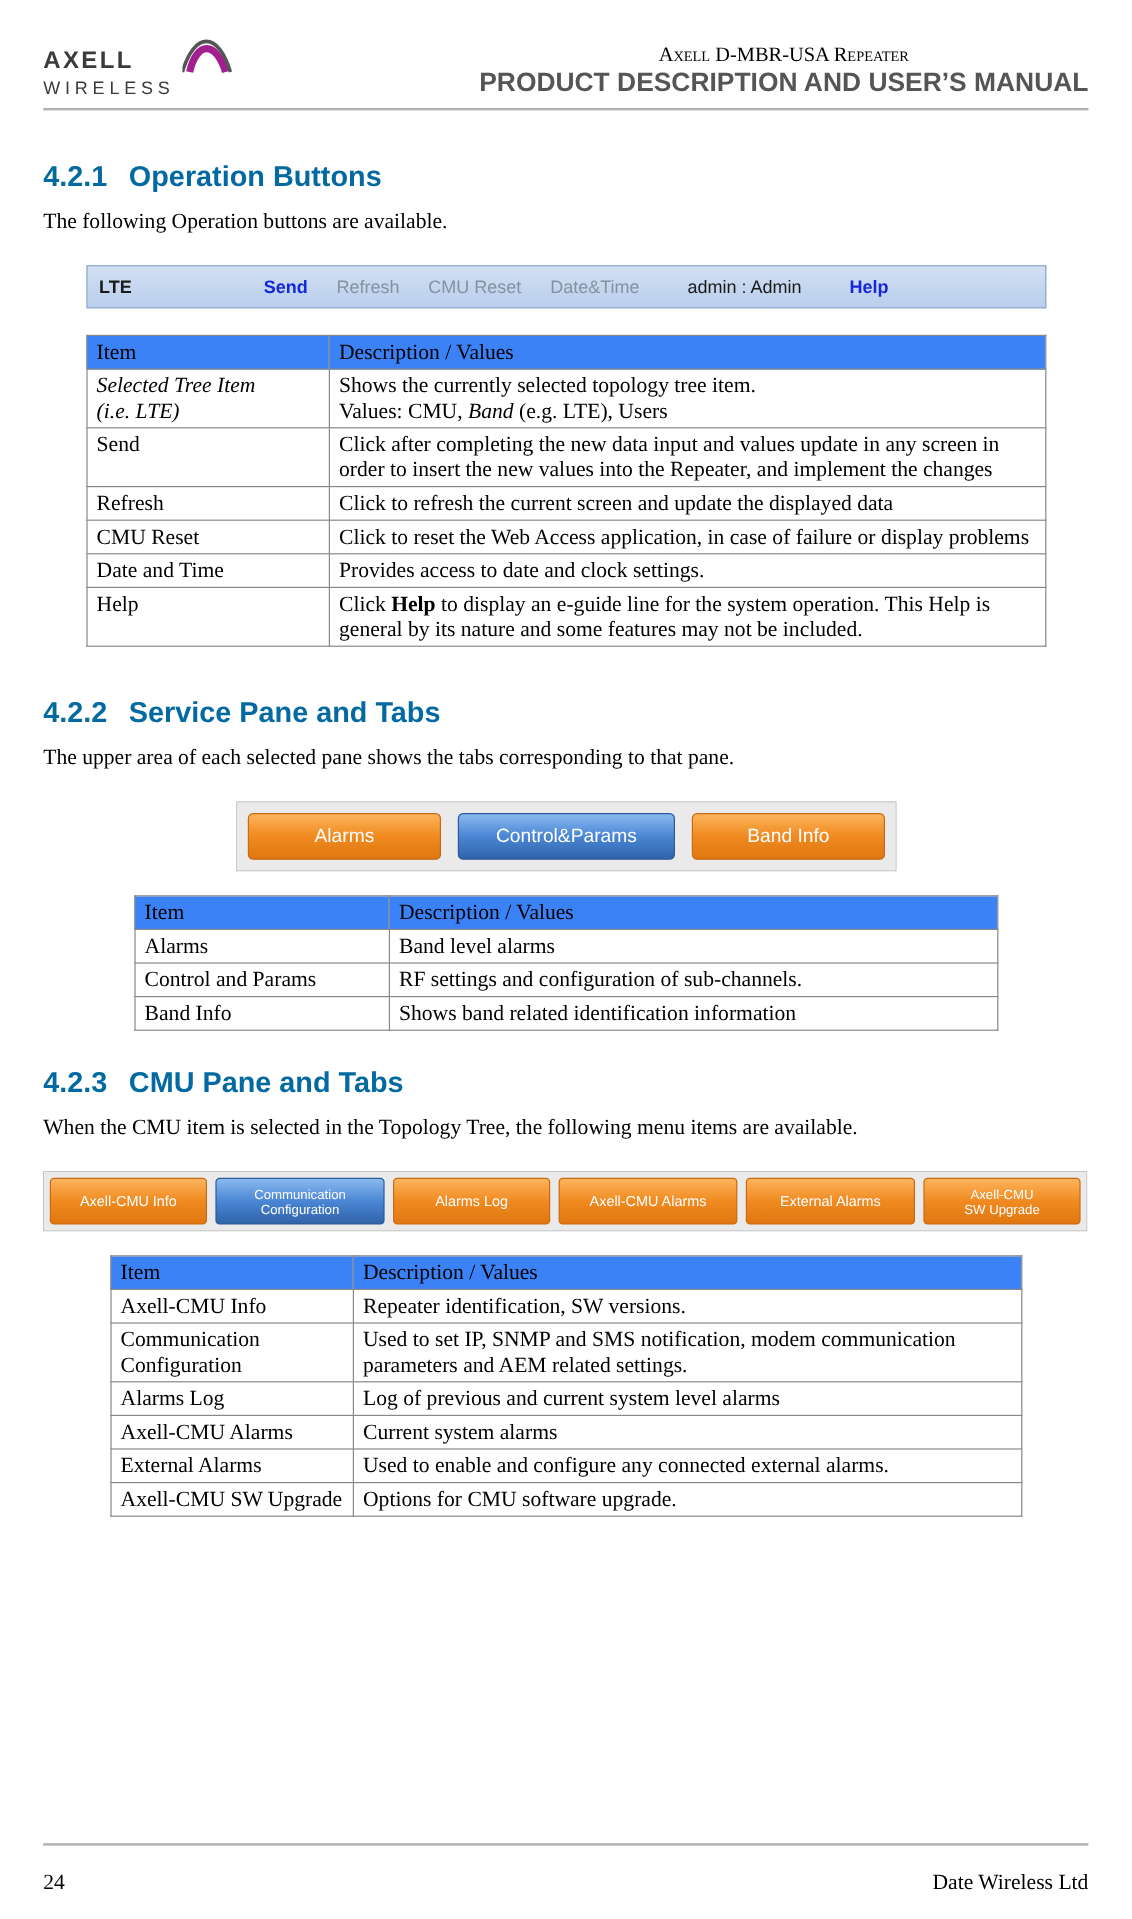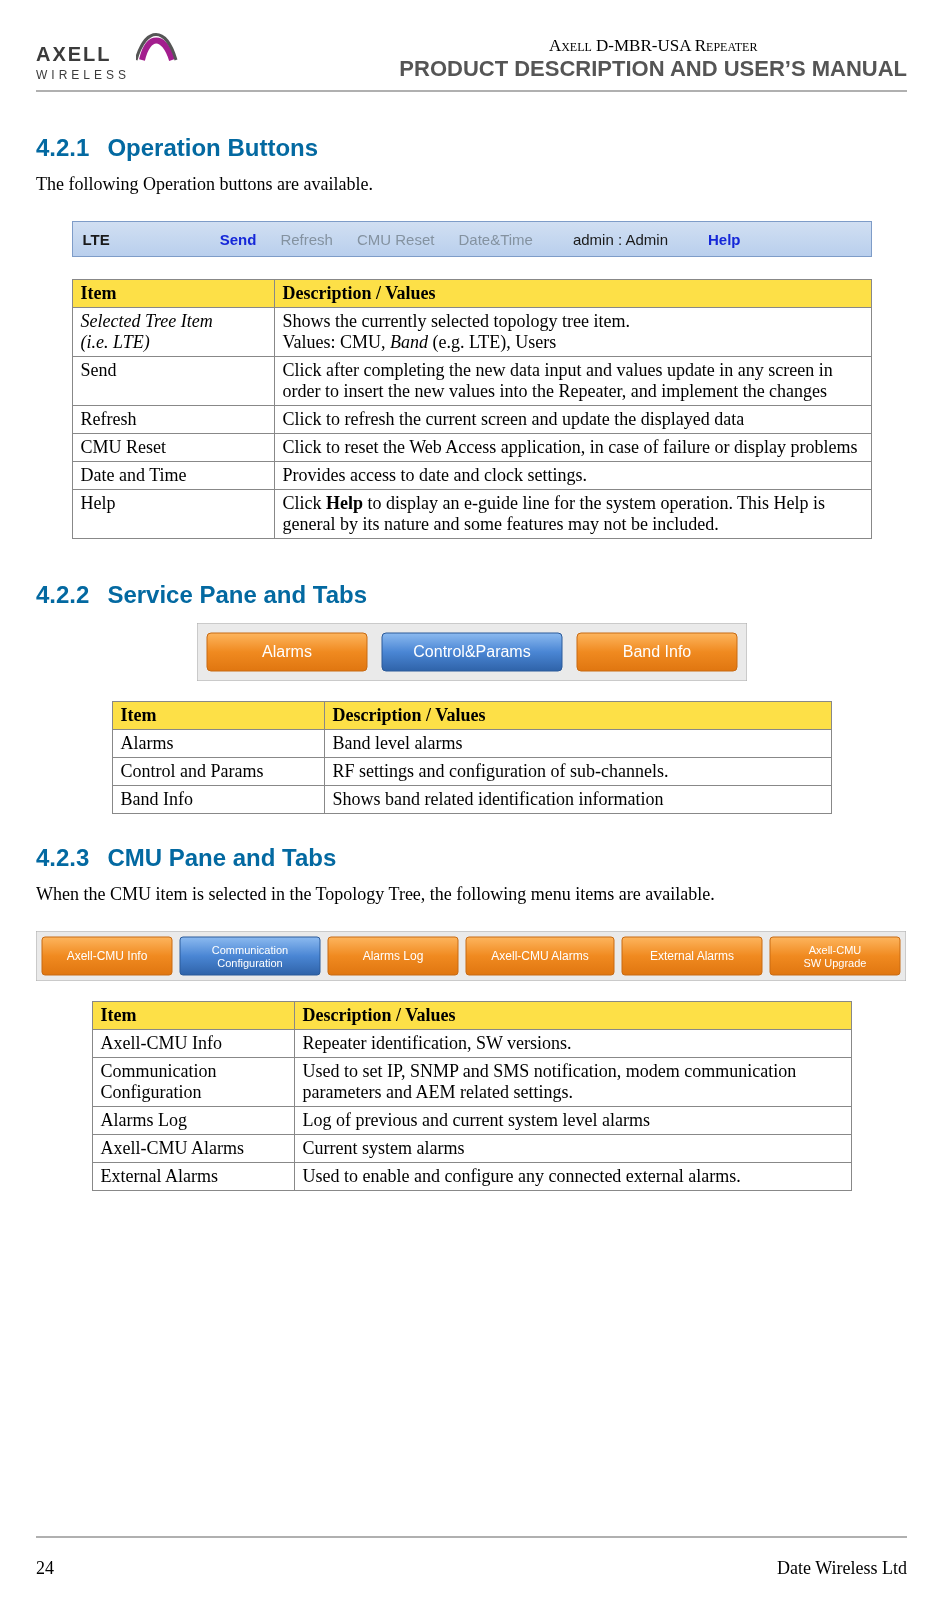--- a/index.html
+++ b/index.html
@@ -31,21 +31,21 @@
   }
   .logo-axell {
     font-family: Arial, Helvetica, sans-serif;
     font-weight: bold;
     font-size: 20px;
     letter-spacing: 2px;
     color: #3b3b3b;
   }
   .logo-wireless {
     font-family: Arial, Helvetica, sans-serif;
-    font-size: 12px;
+    font-size: 15px;
     letter-spacing: 4px;
     color: #3b3b3b;
     margin-top: 2px;
   }
   .logo-mark {
     margin-left: 6px;
     margin-bottom: 16px;
   }
   .header-right {
     text-align: center;
@@ -99,22 +99,22 @@
     margin: 0 auto 24px auto;
   }
   .tbl th, .tbl td {
     border: 1px solid #888;
     padding: 3px 8px;
     text-align: left;
     vertical-align: top;
     font-size: 18px;
   }
   .tbl th {
-    background: #fde047;
-    font-weight: bold;
+    background: #3b82f6;
+    font-weight: normal;
     font-family: "Times New Roman", Times, serif;
   }
   .sc { font-variant: small-caps; }
   .footer-rule {
     border-top: 2px solid #b0b0b0;
     margin-top: auto;
   }
   .footer {
     display: flex;
     justify-content: space-between;
@@ -201,20 +201,21 @@
       <td>
         <span>Click </span><span style="font-weight:bold">Help</span><span> to display an e-guide line for the system operation.  This Help is general by its nature and some features may not be included.</span>
       </td>
     </tr>
   </tbody>
     </table>
 
   <div class="h3">
     <span class="num">4.2.2</span><span>Service Pane and Tabs</span>
   </div>
+  <div class="para">The upper area of each selected pane shows the tabs corresponding to that pane.</div>
 
   <svg class="tabs-svg" width="550" height="58">
     <defs>
       <linearGradient id="orangeG" x1="0" y1="0" x2="0" y2="1">
         <stop offset="0%" stop-color="#fdb55e"></stop>
           <stop offset="50%" stop-color="#f08a20"></stop>
           <stop offset="100%" stop-color="#e07610"></stop>
       </linearGradient>
       <linearGradient id="blueG" x1="0" y1="0" x2="0" y2="1">
         <stop offset="0%" stop-color="#8cbaf0"></stop>
@@ -294,20 +295,24 @@
       <td>Log of previous and current system level alarms</td>
     </tr>
     <tr>
       <td>Axell-CMU Alarms</td>
       <td>Current system alarms</td>
     </tr>
     <tr>
       <td>External Alarms</td>
       <td>Used to enable and configure any connected external alarms.</td>
     </tr>
+    <tr>
+      <td>Axell-CMU SW Upgrade</td>
+      <td>Options for CMU software upgrade.</td>
+    </tr>
   </tbody>
     </table>
 
   <div class="footer-rule"></div>
   <div class="footer">
     <span>24</span>
     <span>Date Wireless Ltd</span>
   </div>
 </div>
 

